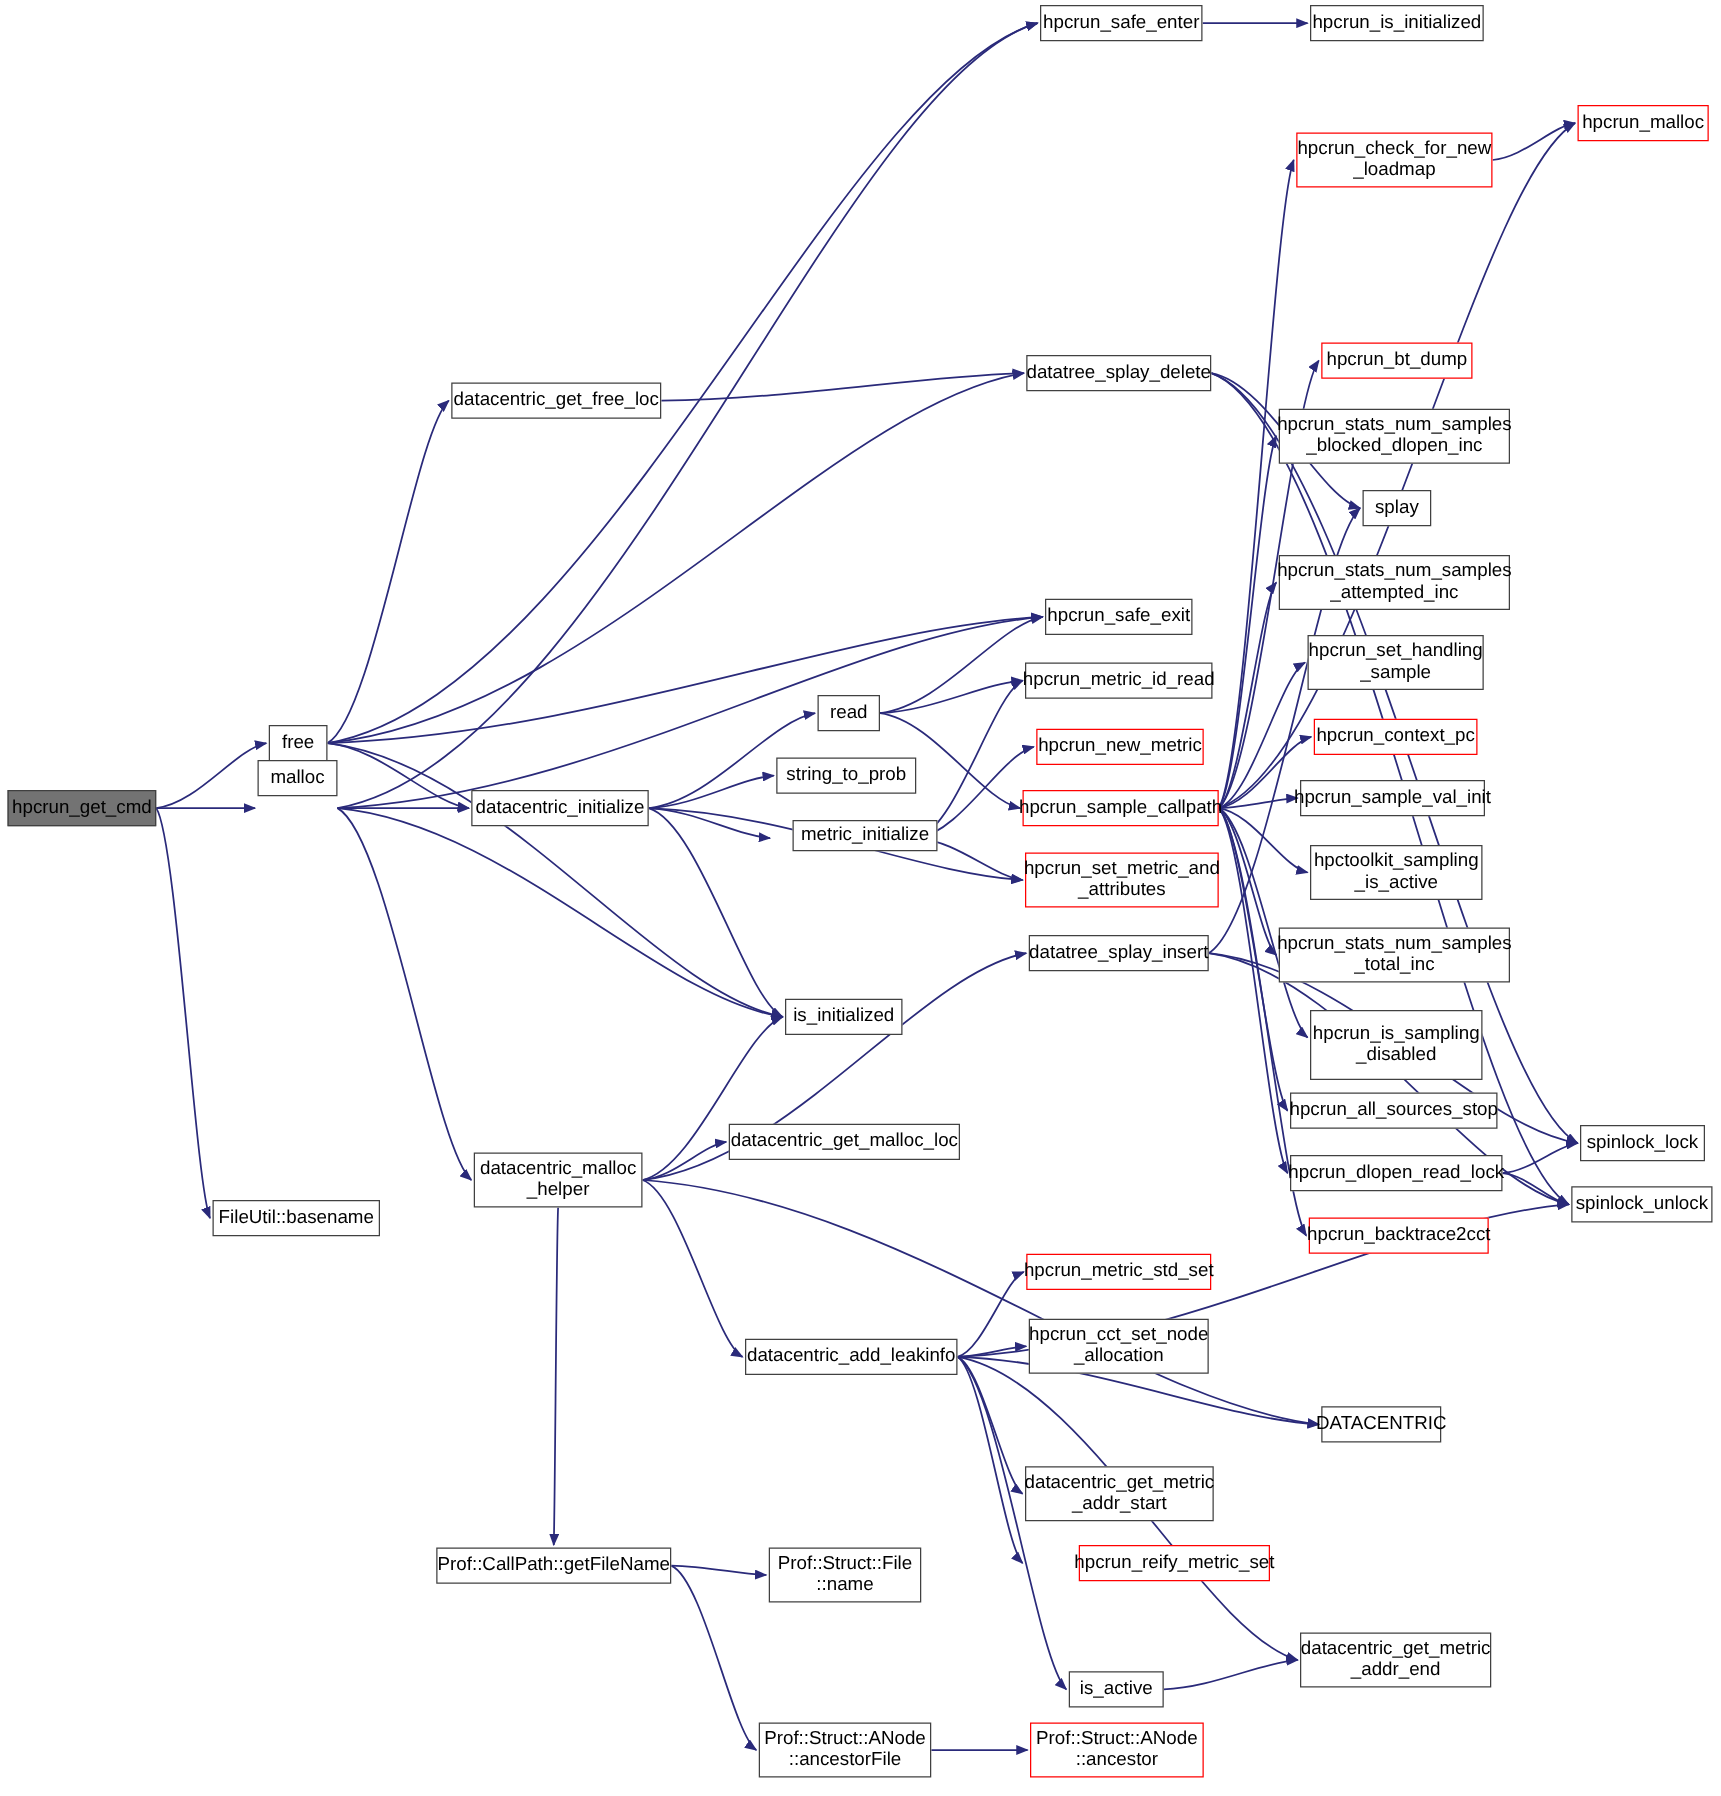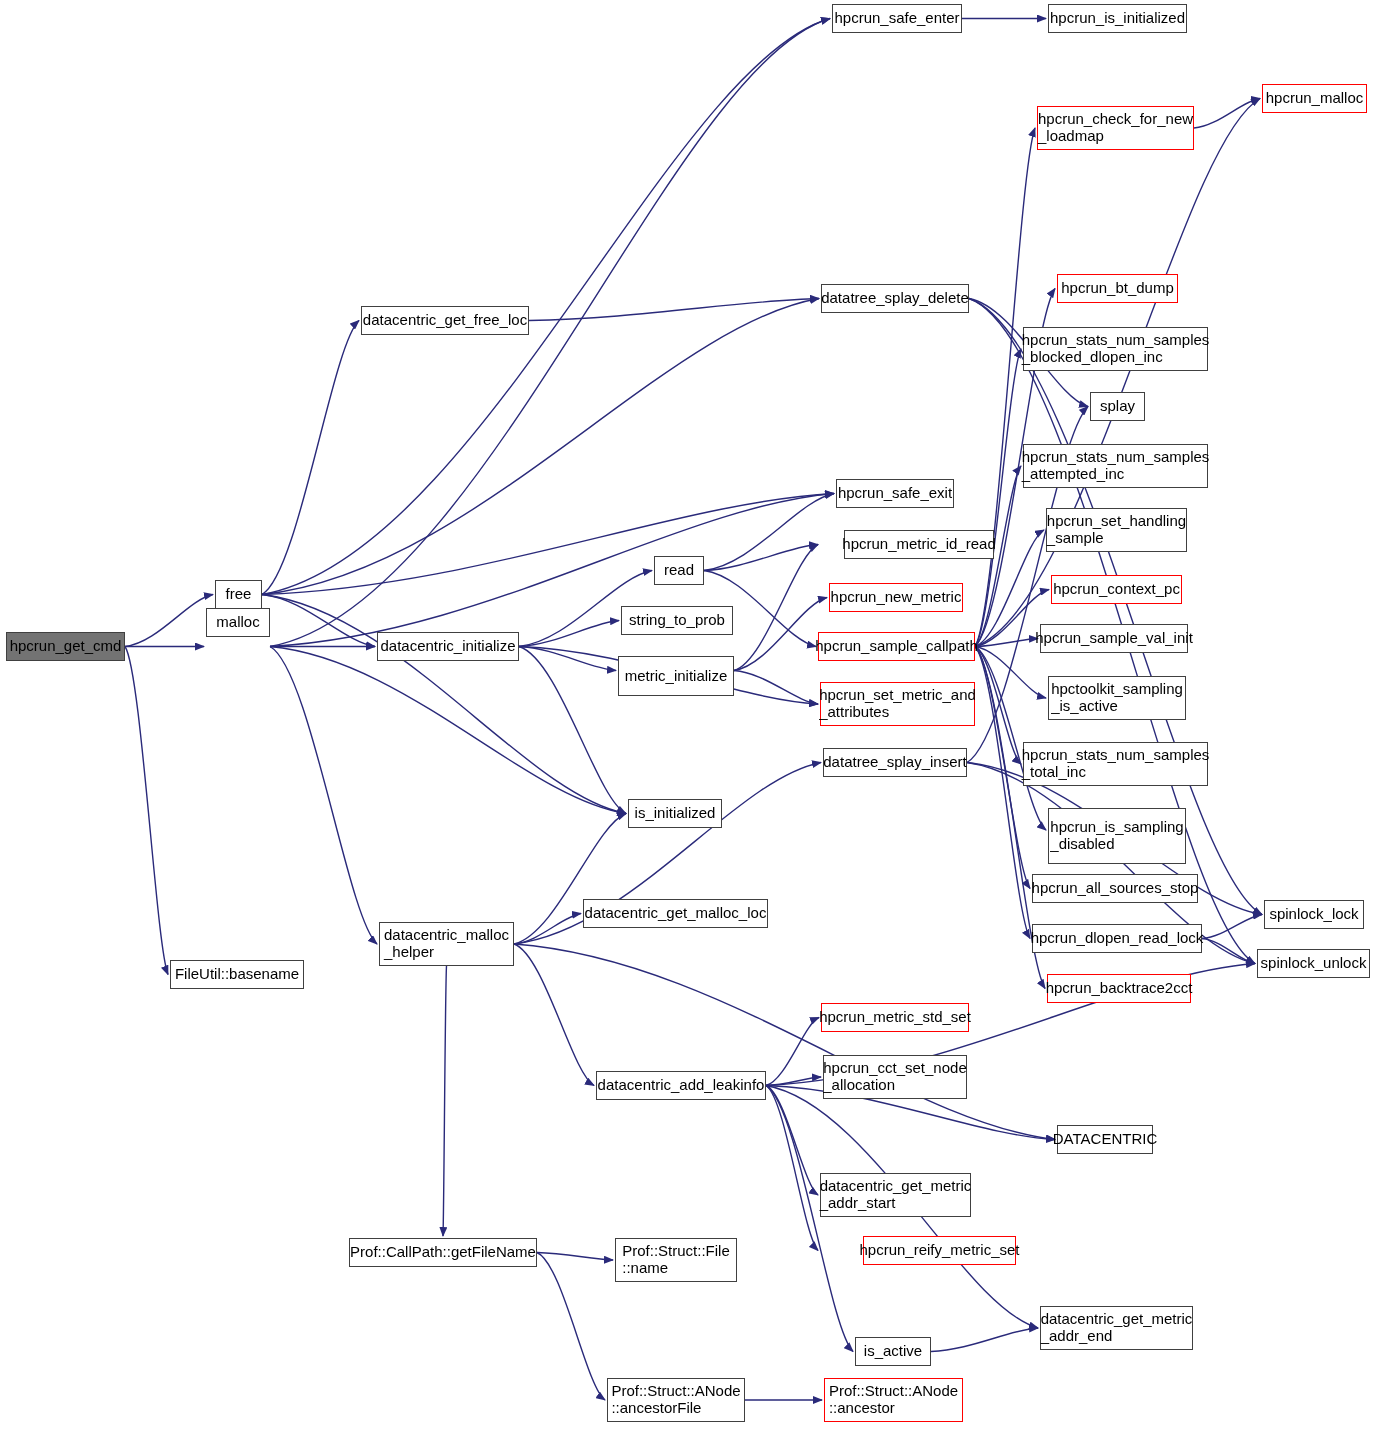--- a/index.html
+++ b/index.html
@@ -1,21 +1,21 @@
 <!DOCTYPE html>
 <html><head>
 <meta charset="utf-8">
 <title>Call Graph</title>
 <style>
   html,body{margin:0;padding:0;background:#ffffff;}
   #canvas{position:relative;width:1377px;height:1437px;background:#ffffff;
           font-family:"Liberation Sans","DejaVu Sans",sans-serif;overflow:hidden;}
   svg.edges{position:absolute;left:0;top:0;width:1377px;height:1437px;pointer-events:none;}
   .node{position:absolute;box-sizing:border-box;display:flex;align-items:center;
-        justify-content:center;text-align:left;background:#ffffff;
+        justify-content:center;text-align:center;background:#ffffff;
         border:1px solid #404040;color:#000000;line-height:1.12;
         font-size:15px;white-space:pre-line;padding:0 3px;}
   .node.red{border:1px solid #ff0000;}
   .node.hl{background:#737373;border:1px solid #404040;}
 </style>
 </head>
 <body>
 
 <div id="canvas">
   <svg class="edges" viewBox="0 0 1377 1437">
@@ -100,32 +100,32 @@
       <div class="node" style="left: 215px; top: 580px; width: 47px; height: 29px;">free</div>
       <div class="node" style="left: 206px; top: 608px; width: 64px; height: 29px;">malloc</div>
       <div class="node" style="left: 170px; top: 960px; width: 134px; height: 29px;">FileUtil::basename</div>
       <div class="node" style="left: 361px; top: 306px; width: 168px; height: 29px;">datacentric_get_free_loc</div>
       <div class="node" style="left: 377px; top: 632px; width: 142px; height: 29px;">datacentric_initialize</div>
       <div class="node" style="left: 379px; top: 922px; width: 135px; height: 44px;">datacentric_malloc
 _helper</div>
       <div class="node" style="left: 349px; top: 1238px; width: 188px; height: 29px;">Prof::CallPath::getFileName</div>
       <div class="node" style="left: 654px; top: 556px; width: 50px; height: 29px;">read</div>
       <div class="node" style="left: 621px; top: 606px; width: 112px; height: 29px;">string_to_prob</div>
-      <div class="node" style="left: 618px; top: 656px; width: 116px; height: 40px;">metric_initialize</div>
+      <div class="node" style="left: 634px; top: 656px; width: 116px; height: 25px;">metric_initialize</div>
       <div class="node" style="left: 628px; top: 799px; width: 94px; height: 29px;">is_initialized</div>
       <div class="node" style="left: 583px; top: 899px; width: 185px; height: 29px;">datacentric_get_malloc_loc</div>
       <div class="node" style="left: 596px; top: 1071px; width: 170px; height: 29px;">datacentric_add_leakinfo</div>
       <div class="node" style="left: 615px; top: 1238px; width: 122px; height: 44px;">Prof::Struct::File
 ::name</div>
       <div class="node" style="left: 607px; top: 1378px; width: 138px; height: 44px;">Prof::Struct::ANode
 ::ancestorFile</div>
       <div class="node" style="left: 832px; top: 4px; width: 130px; height: 29px;">hpcrun_safe_enter</div>
       <div class="node" style="left: 821px; top: 284px; width: 148px; height: 29px;">datatree_splay_delete</div>
       <div class="node" style="left: 836px; top: 479px; width: 118px; height: 29px;">hpcrun_safe_exit</div>
-      <div class="node" style="left: 820px; top: 530px; width: 150px; height: 29px; margin-left: 24px;">hpcrun_metric_id_read</div>
+      <div class="node" style="left: 820px; top: 530px; width: 150px; height: 29px;">hpcrun_metric_id_read</div>
       <div class="node red" style="left: 829px; top: 583px; width: 134px; height: 29px;">hpcrun_new_metric</div>
       <div class="node red" style="left: 818px; top: 632px; width: 157px; height: 29px;">hpcrun_sample_callpath</div>
       <div class="node red" style="left: 820px; top: 682px; width: 155px; height: 44px;">hpcrun_set_metric_and
 _attributes</div>
       <div class="node" style="left: 823px; top: 748px; width: 144px; height: 29px;">datatree_splay_insert</div>
       <div class="node red" style="left: 821px; top: 1003px; width: 148px; height: 29px;">hpcrun_metric_std_set</div>
       <div class="node" style="left: 823px; top: 1055px; width: 144px; height: 44px;">hpcrun_cct_set_node
 _allocation</div>
       <div class="node" style="left: 820px; top: 1173px; width: 151px; height: 44px;">datacentric_get_metric
 _addr_start</div>

